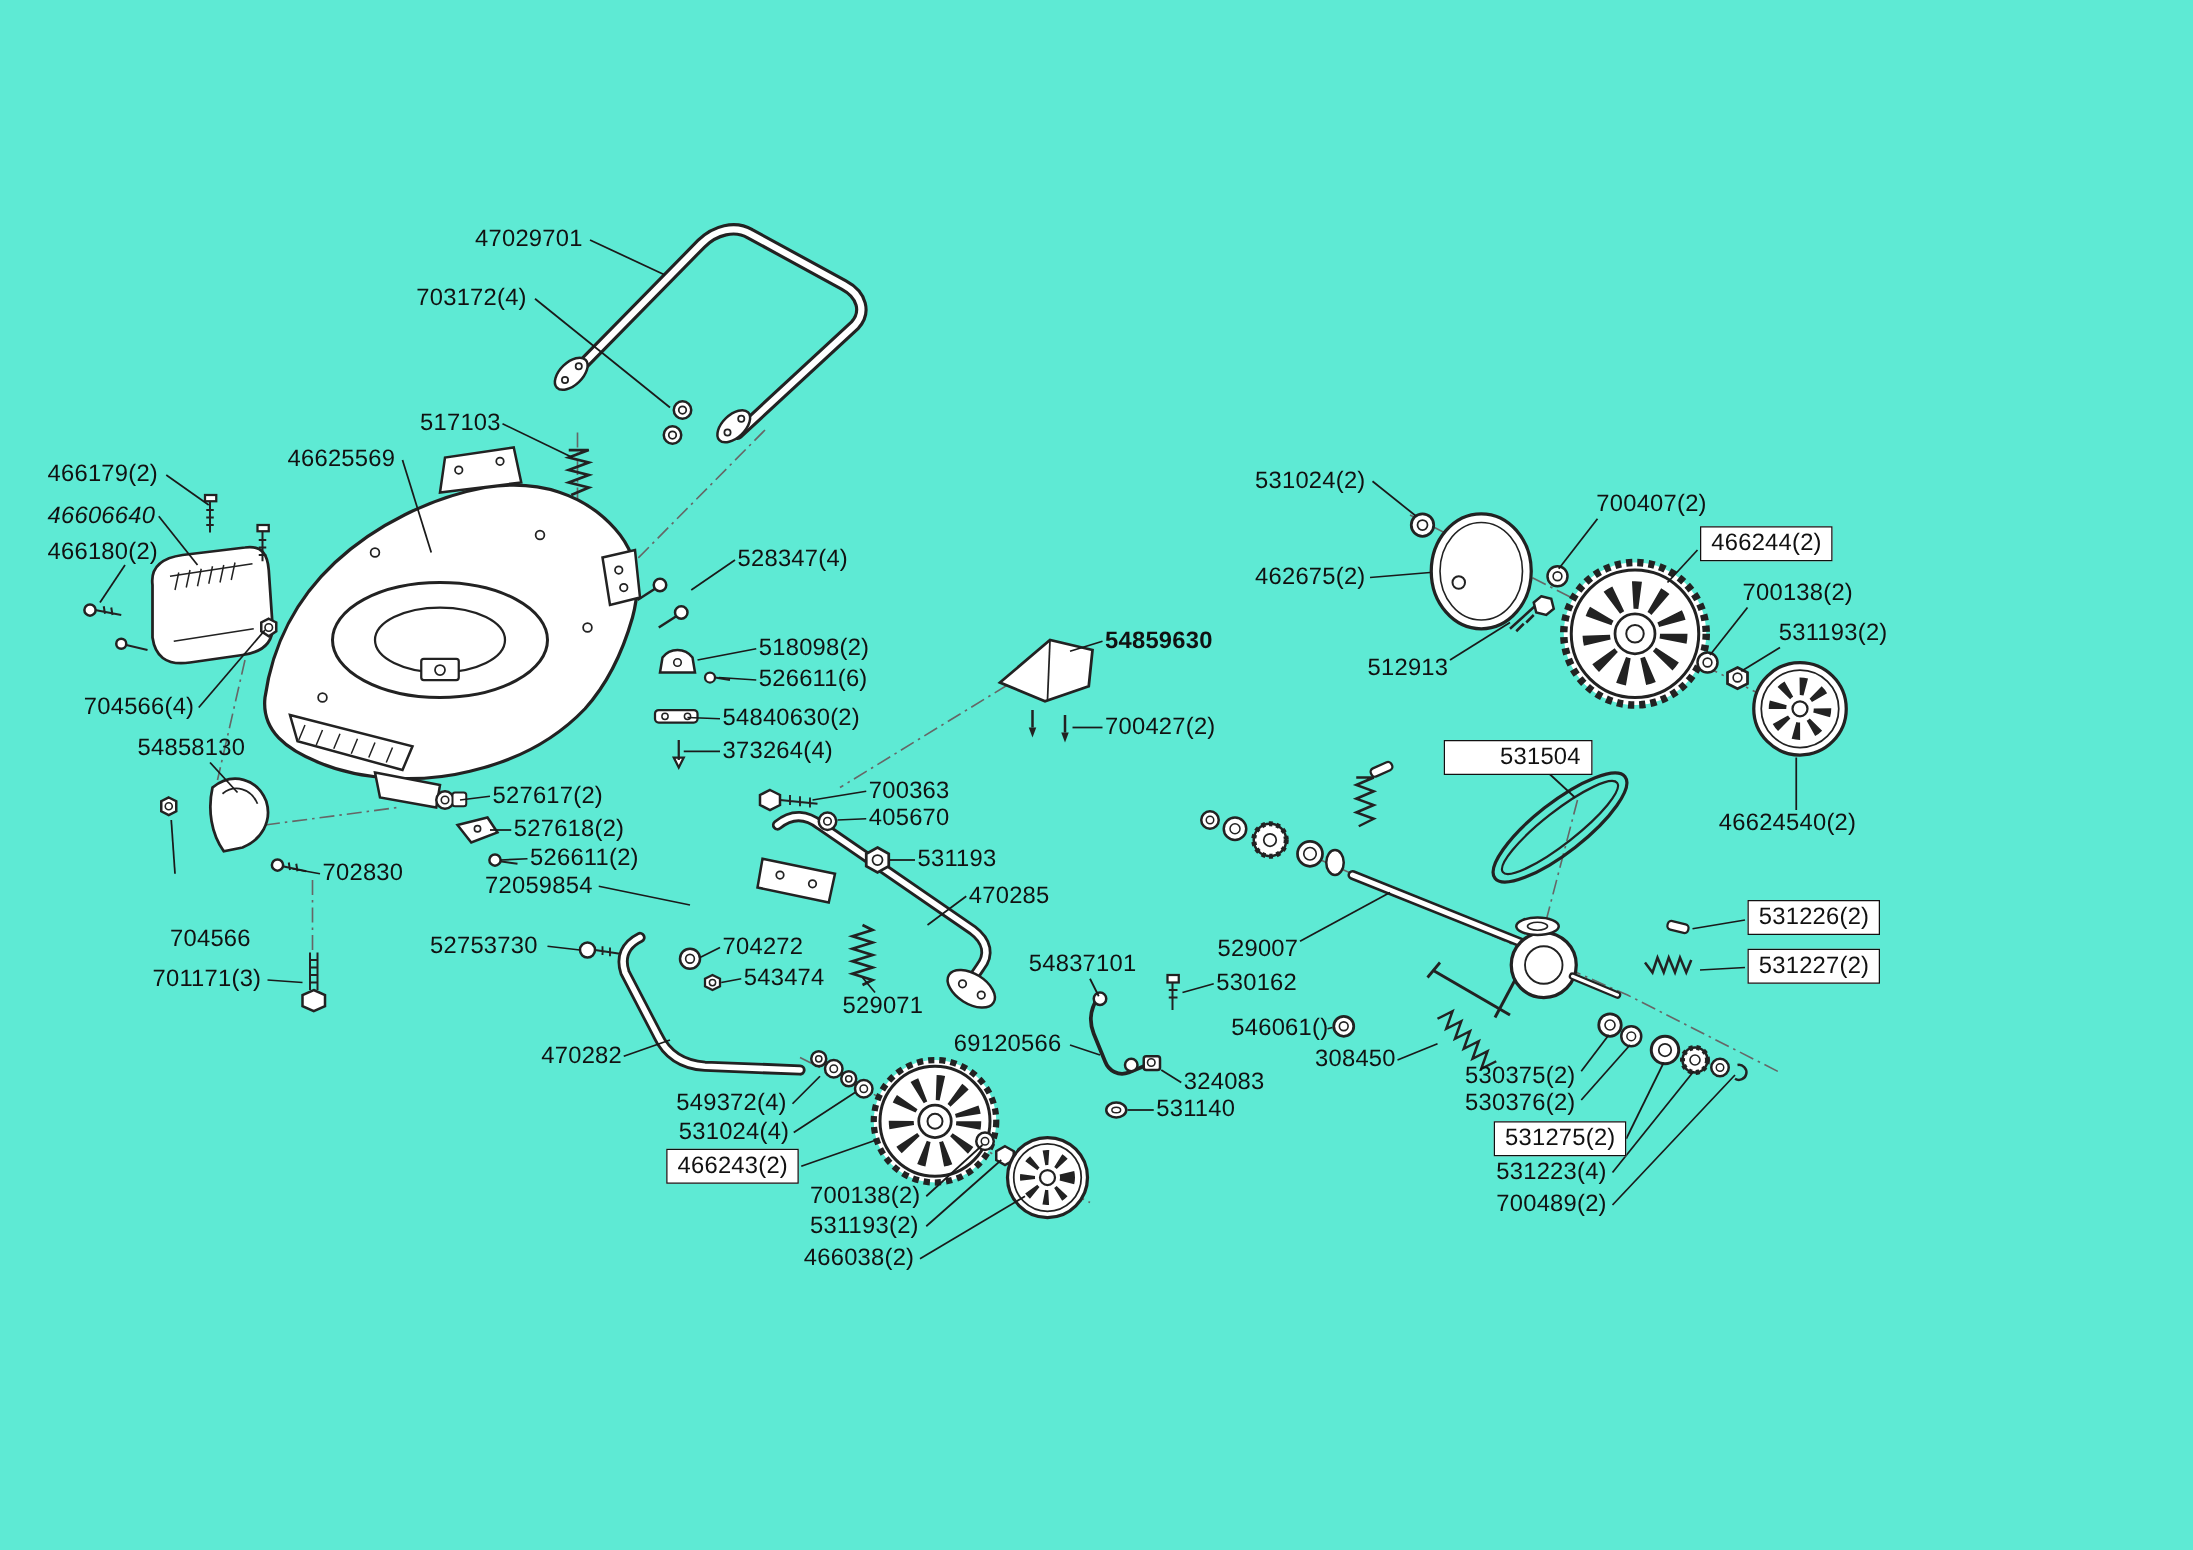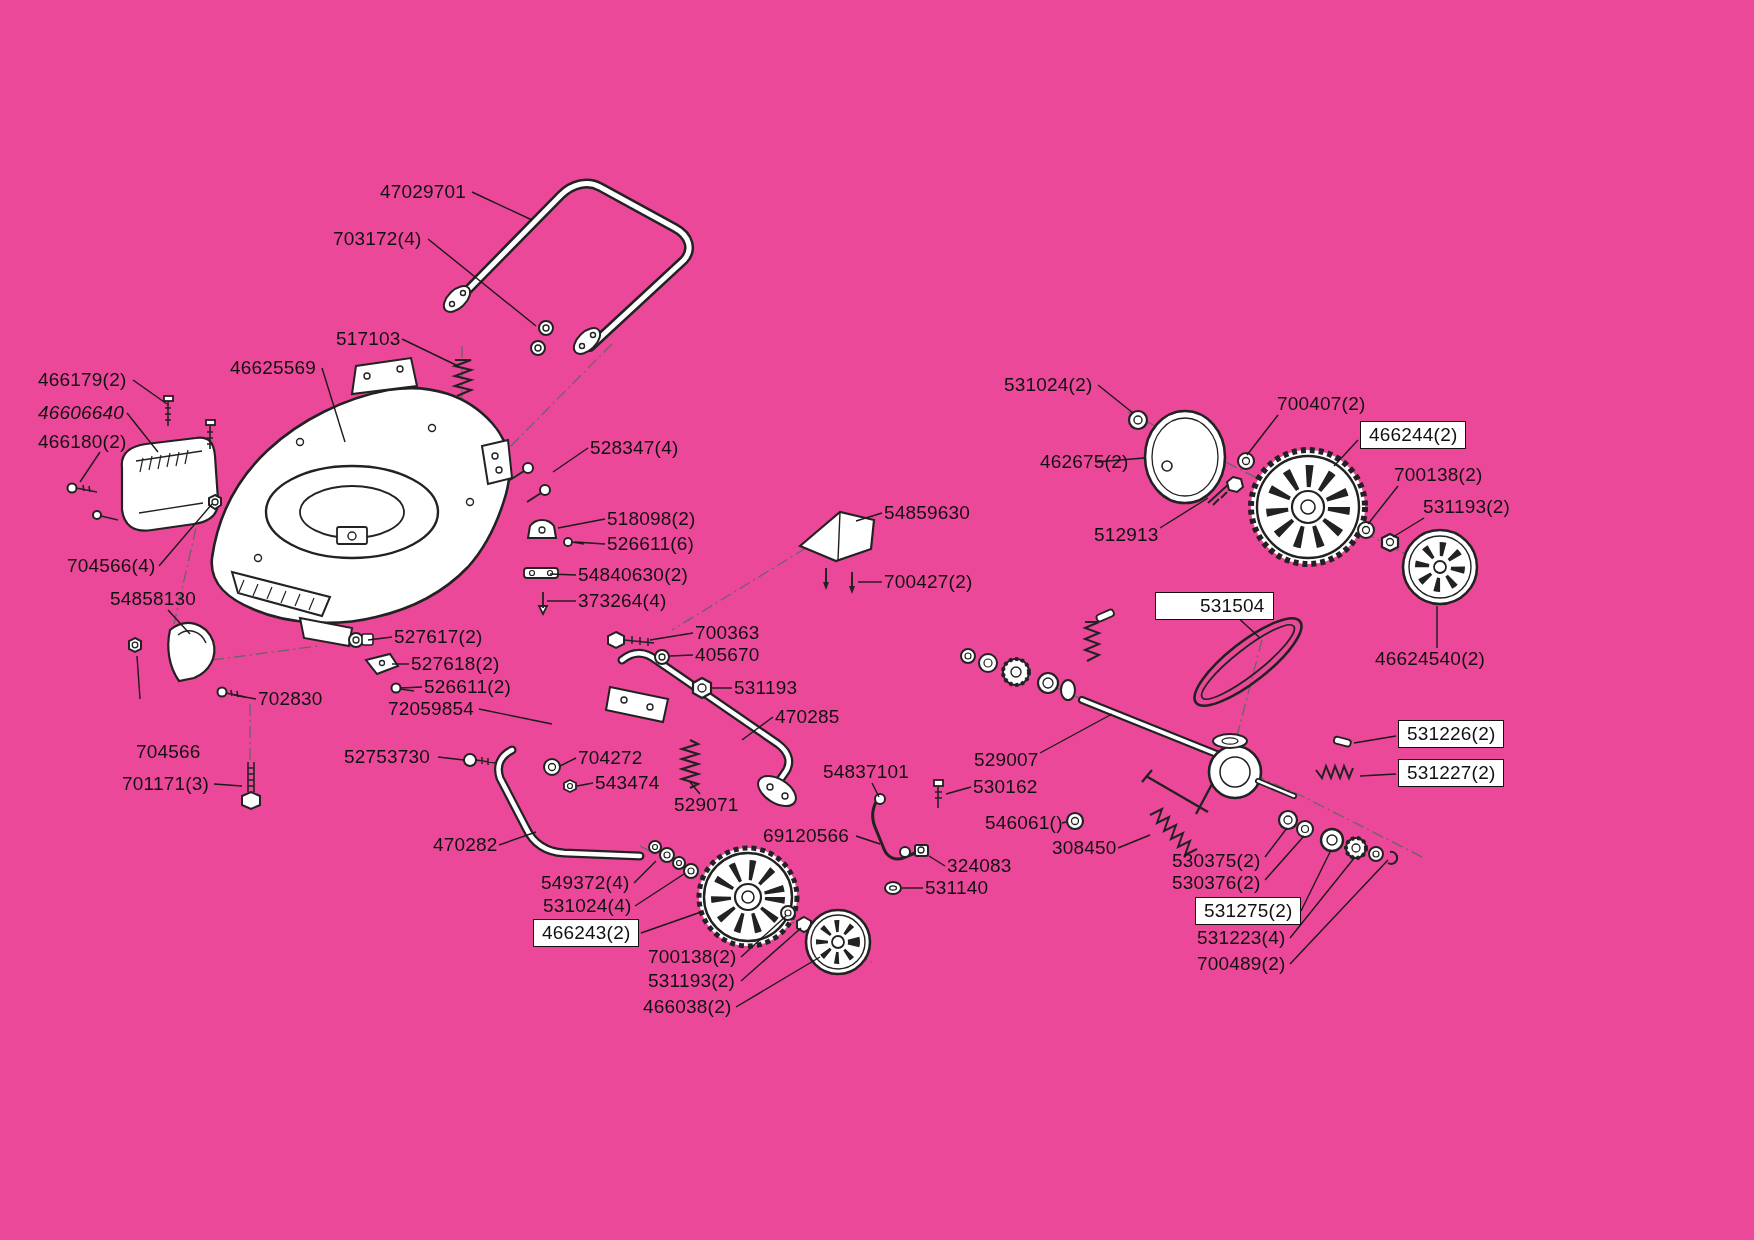--- a/index.html
+++ b/index.html
@@ -1,17 +1,17 @@
 <!DOCTYPE html>
 <html><head>
 <meta charset="utf-8">
 <style>
   html,body{margin:0;padding:0;background:#fff;}
   .stage{
-    position:relative;width:1754px;height:1240px;background:#ec4899;
+    position:relative;width:1754px;height:1240px;background:#5eead4;
     font-family:"Liberation Sans", sans-serif;overflow:hidden;
   }
   svg.art,svg.leaders{position:absolute;left:0;top:0;width:1754px;height:1240px;}
   #labels{position:absolute;left:0;top:0;width:100%;height:100%;}
   .label{
     position:absolute;transform:translateY(-50%);
     font-size:19px;color:#111;white-space:nowrap;letter-spacing:.2px;
   }
   .label.boxed{border:1.8px solid #111;padding:2px 8px;background:#fff;}
   .leaders line{stroke:#1a1a1a;stroke-width:1.4;}
@@ -381,33 +381,33 @@
       <div class="label" style="left: 595px; top: 783px;">543474</div>
       <div class="label" style="left: 674px; top: 805px;">529071</div>
       <div class="label" style="left: 122px; top: 784px;">701171(3)</div>
       <div class="label" style="left: 433px; top: 845px;">470282</div>
       <div class="label" style="left: 541px; top: 883px;">549372(4)</div>
       <div class="label" style="left: 543px; top: 906px;">531024(4)</div>
       <div class="label boxed" style="left: 533px; top: 933px;">466243(2)</div>
       <div class="label" style="left: 648px; top: 957px;">700138(2)</div>
       <div class="label" style="left: 648px; top: 981px;">531193(2)</div>
       <div class="label" style="left: 643px; top: 1007px;">466038(2)</div>
-      <div class="label" style="left: 884px; top: 513px;">54859630</div>
+      <div class="label" style="left: 884px; top: 513px; font-weight: bold;">54859630</div>
       <div class="label" style="left: 884px; top: 582px;">700427(2)</div>
       <div class="label" style="left: 823px; top: 772px;">54837101</div>
       <div class="label" style="left: 973px; top: 787px;">530162</div>
       <div class="label" style="left: 763px; top: 836px;">69120566</div>
       <div class="label" style="left: 947px; top: 866px;">324083</div>
       <div class="label" style="left: 925px; top: 888px;">531140</div>
       <div class="label" style="left: 985px; top: 823px;">546061()</div>
       <div class="label" style="left: 1052px; top: 848px;">308450</div>
       <div class="label" style="left: 1004px; top: 385px;">531024(2)</div>
       <div class="label" style="left: 1277px; top: 404px;">700407(2)</div>
       <div class="label boxed" style="left: 1360px; top: 435px;">466244(2)</div>
-      <div class="label" style="left: 1004px; top: 462px; margin-left: 36px;">462675(2)</div>
+      <div class="label" style="left: 1004px; top: 462px;">462675(2)</div>
       <div class="label" style="left: 1394px; top: 475px;">700138(2)</div>
       <div class="label" style="left: 1423px; top: 507px;">531193(2)</div>
       <div class="label" style="left: 1094px; top: 535px;">512913</div>
       <div class="label boxed" style="left: 1155px; top: 606px; padding-left: 44px;">531504</div>
       <div class="label" style="left: 1375px; top: 659px;">46624540(2)</div>
       <div class="label boxed" style="left: 1398px; top: 734px;">531226(2)</div>
       <div class="label boxed" style="left: 1398px; top: 773px;">531227(2)</div>
       <div class="label" style="left: 974px; top: 760px;">529007</div>
       <div class="label" style="left: 1172px; top: 861px;">530375(2)</div>
       <div class="label" style="left: 1172px; top: 883px;">530376(2)</div>

